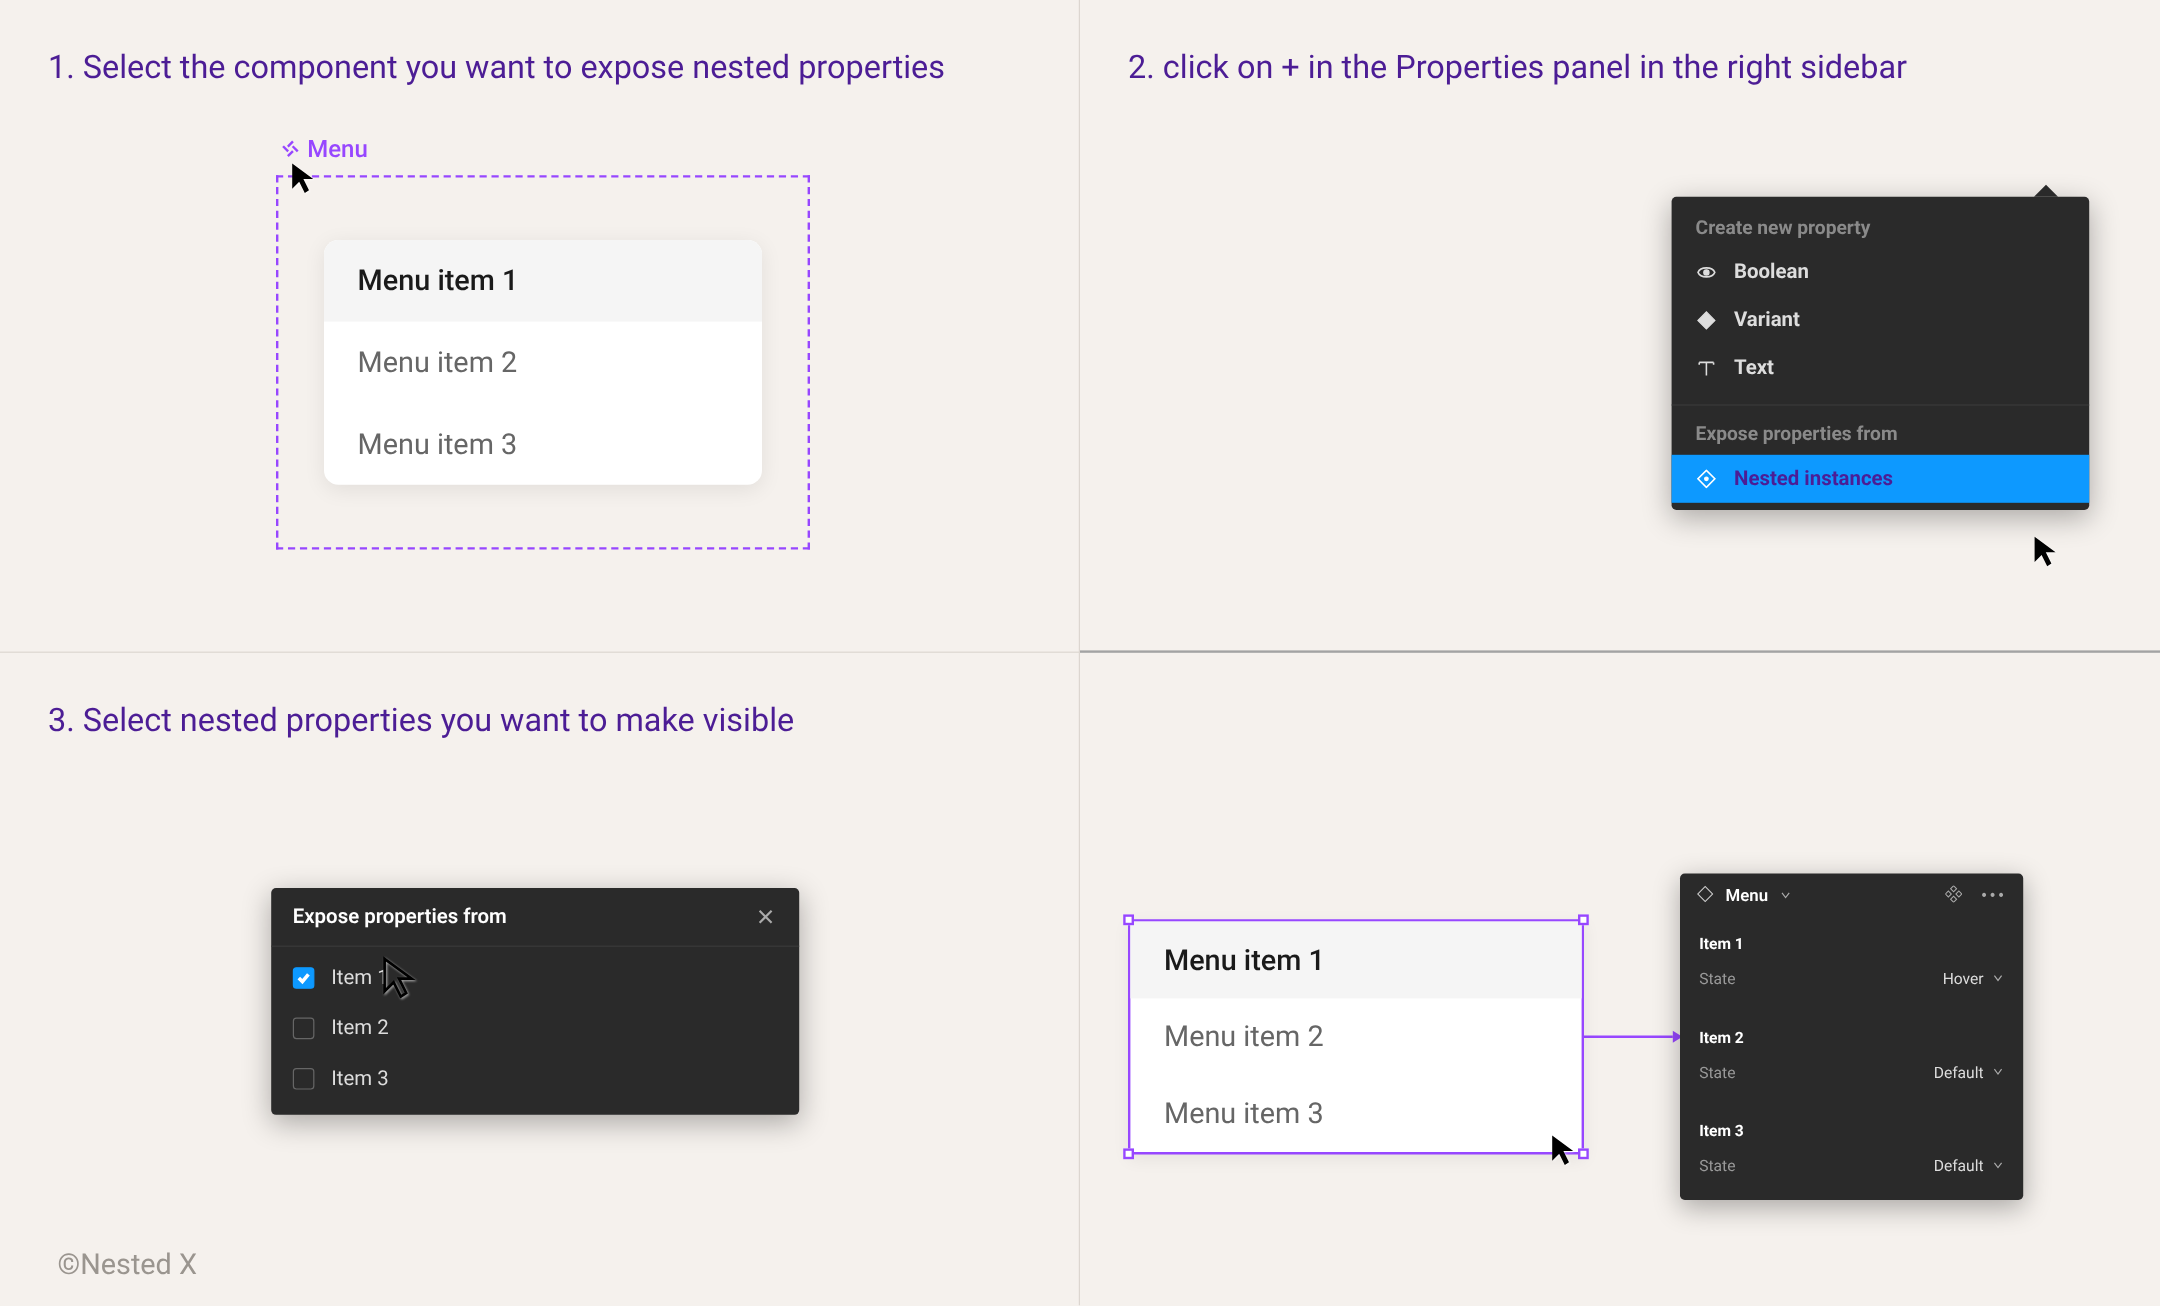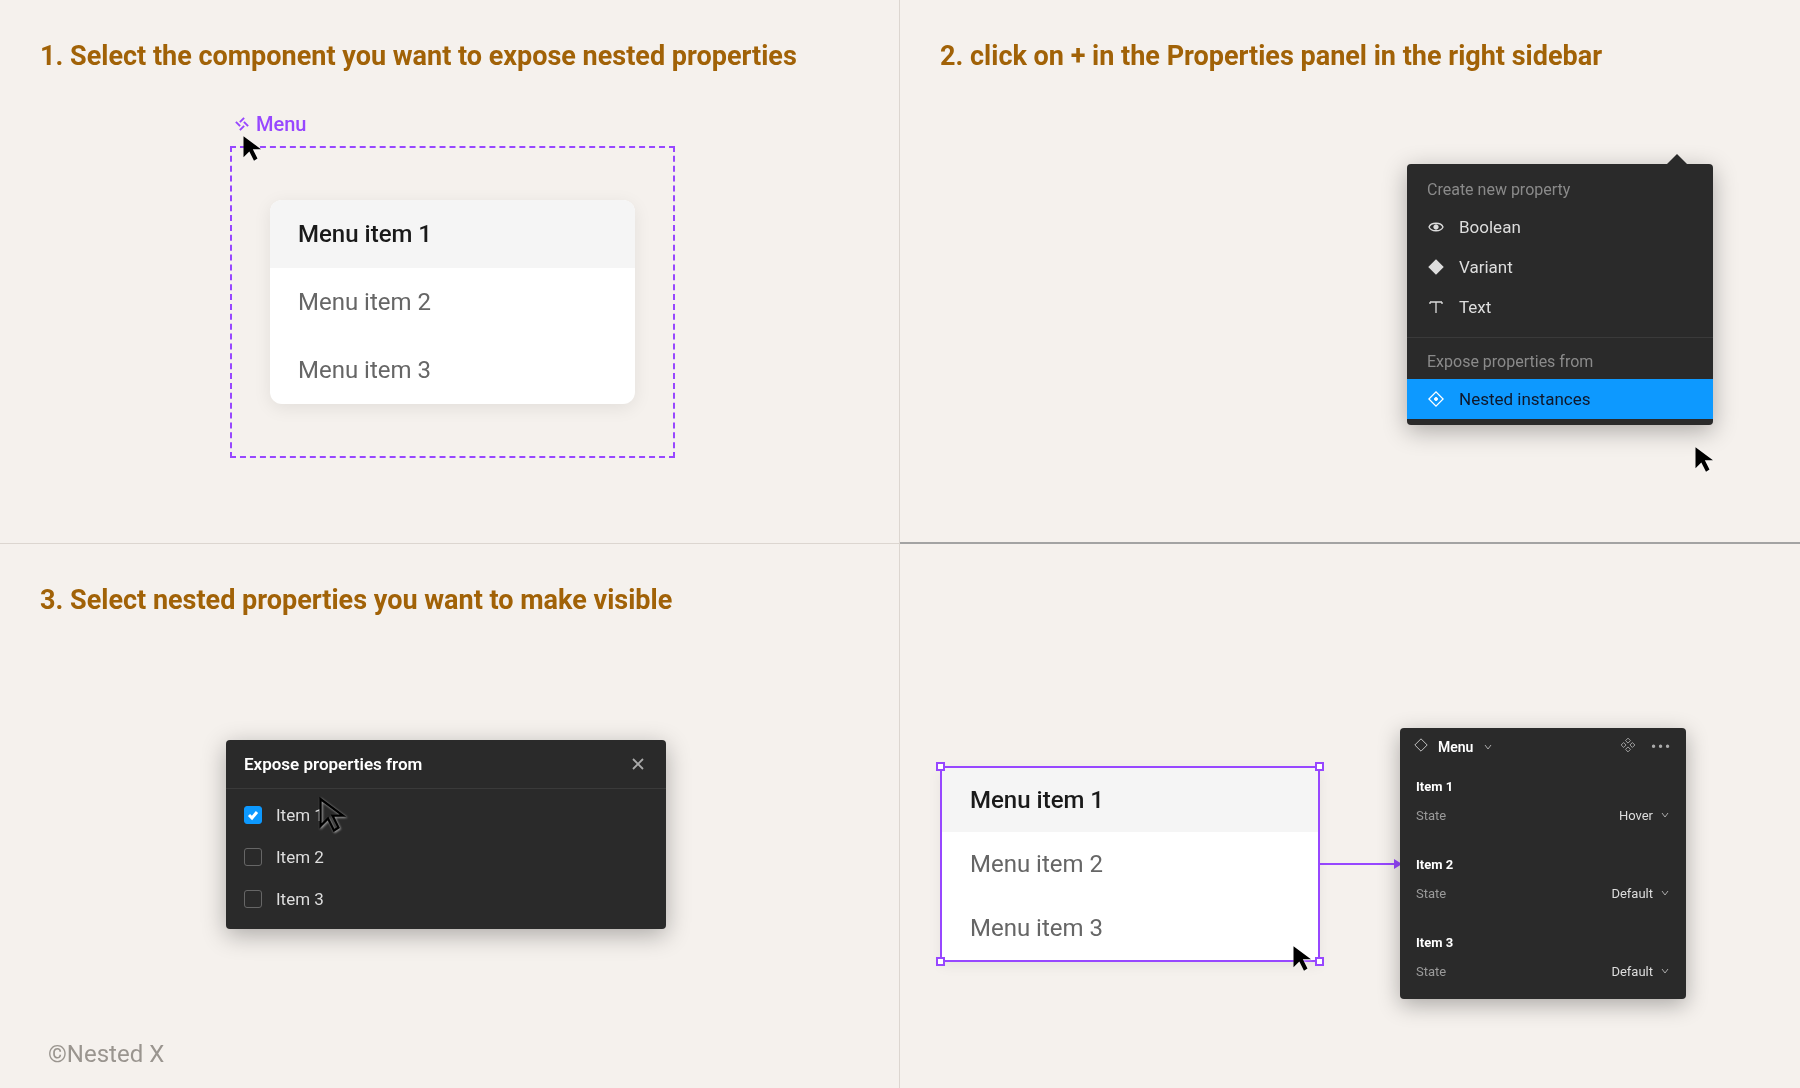--- a/index.html
+++ b/index.html
@@ -20,22 +20,22 @@
   }
   .cell {
     position: relative;
     padding: 40px 40px 0 40px;
   }
   .cell:nth-child(1) { border-right: 1px solid #dcd6d0; border-bottom: 1px solid #dcd6d0; }
   .cell:nth-child(2) { border-bottom: 2px solid #a3a3a3; }
   .cell:nth-child(3) { border-right: 1px solid #dcd6d0; }
   .step-title {
     font-size: 27px;
-    font-weight: 700;
-    color: #a16207;
+    font-weight: 400;
+    color: #4c1d95;
     margin-bottom: 40px;
   }
 
   
   .menu-select-wrap { position: relative; margin-left: 190px; width: 445px; }
   .comp-label { display: inline-flex; align-items: center; gap: 6px; color: #9747ff; font-size: 20px; font-weight: 500; margin-left: 4px; }
   .comp-icon svg { width: 16px; height: 16px; display: block; }
   .dashed-box {
     margin-top: 10px;
     border: 2.5px dashed #9747ff;
@@ -53,33 +53,34 @@
     width: 365px;
     overflow: hidden;
   }
   .menu-item { padding: 20px 28px; font-size: 24px; color: #666; }
   .menu-item.hover { background: #f5f5f5; color: #1a1a1a; font-weight: 500; }
   .cursor { position: absolute; width: 28px; height: 28px; }
   .cursor svg { width: 100%; height: 100%; filter: drop-shadow(1px 1px 1px rgba(255,255,255,0.6)); }
 
   
   .ctx-menu {
-    position: absolute; left: 507px; top: 164px;
-    width: 306px; background: #2a2a2a; border-radius: 4px;
+    position: absolute; left: 493px; top: 164px;
+    width: 348px; background: #2a2a2a; border-radius: 4px;
     color: #ddd; font-size: 17px;
     box-shadow: 0 6px 24px rgba(0,0,0,0.3);
+    font-weight: bold;
   }
   .ctx-caret { position:absolute; top:-10px; right:26px; width:0;height:0;border-left:10px solid transparent;border-right:10px solid transparent;border-bottom:10px solid #2a2a2a;}
   .ctx-header { padding: 16px 20px 8px; color: #8a8a8a; font-size: 16px; }
   .ctx-item { display:flex; align-items:center; gap:14px; padding: 10px 20px; cursor:default; }
   .ctx-item .ico { width:18px; height:18px; display:inline-flex; align-items:center; justify-content:center; }
   .ctx-item .ico svg { width:16px; height:16px; stroke:#ddd; fill:none; }
   .ctx-sep { height:1px; background:#3a3a3a; margin: 10px 0 0 0; }
   .ctx-subheader { padding: 14px 20px 8px; color:#8a8a8a; font-size:16px; }
-  .ctx-item.highlight { background:#0d99ff; color:#0f172a; }
+  .ctx-item.highlight { background:#0d99ff; color:#4c1d95; }
   .ctx-item.highlight .ico svg { stroke:#fff; }
   .ctx-bottom-pad { height:6px; }
 
   
   .expose-panel {
     position:absolute; left: 226px; top: 196px;
     width: 440px; background:#2a2a2a; border-radius:4px;
     color:#ddd; font-size:17px;
     box-shadow: 0 6px 24px rgba(0,0,0,0.3);
   }

